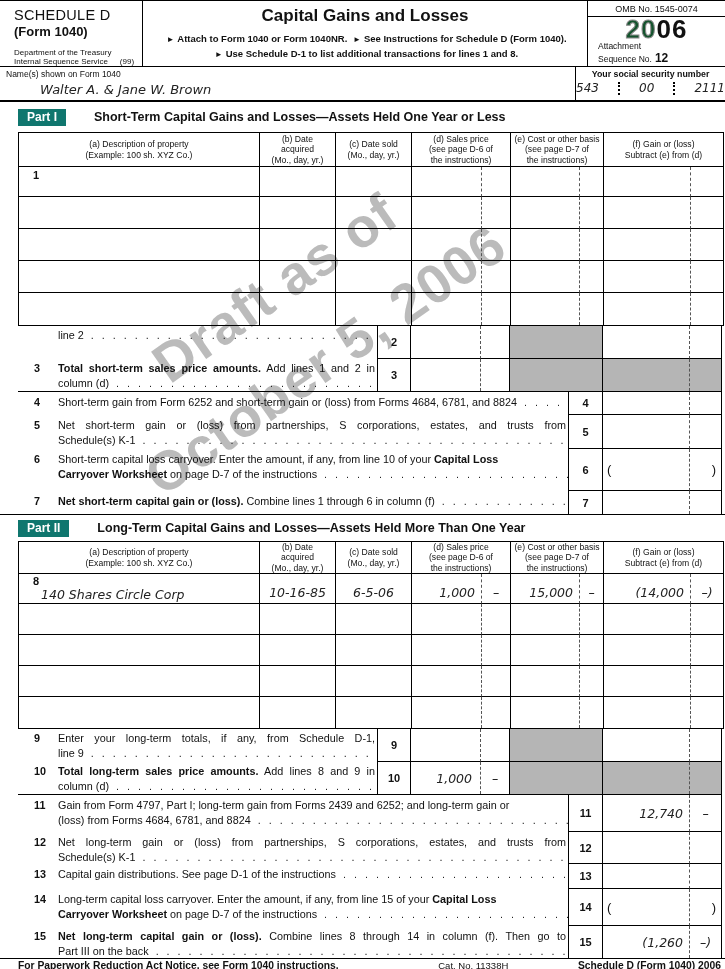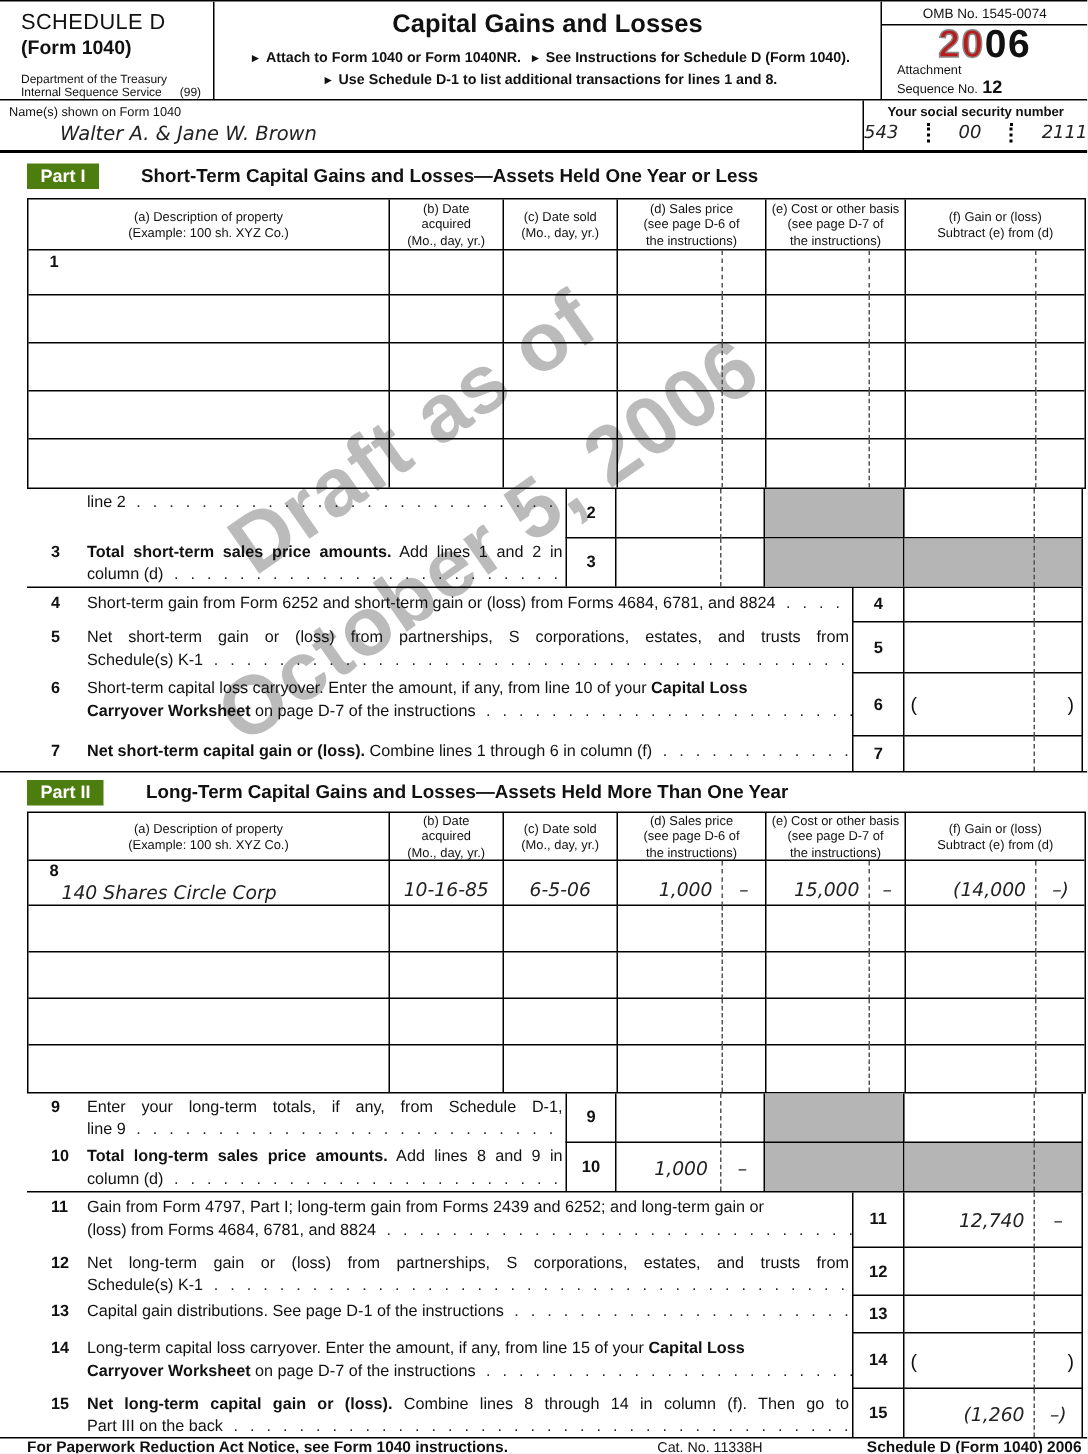--- a/index.html
+++ b/index.html
@@ -28,41 +28,41 @@
   .th-irs { font-size: 8px; line-height: 1.15; display: flex; }
   .th-99 { margin-left: 12px; }
   .th-center { flex: 1; text-align: center; padding-top: 5px; }
   .th-title { font-size: 17px; font-weight: bold; }
   .th-attach { font-size: 9.5px; font-weight: bold; margin-top: 7px; }
   .th-attach2 { font-size: 9.5px; font-weight: bold; margin-top: 4px; }
   .arrow { font-size: 8px; margin: 0 3px; }
   .th-right { width: 138px; border-left: 1.5px solid #000; }
   .th-omb { font-size: 9px; text-align: center; padding: 3px 0 2px; border-bottom: 1px solid #000; }
   .th-year { text-align: center; font-size: 26px; font-weight: bold; line-height: 24px; letter-spacing: 1px; }
-  .yr-outline { color: #b91c1c; -webkit-text-stroke: 1px #8a8a8a; }
+  .yr-outline { color: #14532d; -webkit-text-stroke: 1px #8a8a8a; }
   .th-att { font-size: 8.5px; padding-left: 10px; line-height: 1.2; }
   .th-seq-no { font-size: 12px; font-weight: bold; margin-left: 3px; }
 
   
   .namerow { display: flex; height: 35px; border-bottom: 2px solid #000; }
   .nr-left { flex: 1; padding: 2px 0 0 6px; }
   .nr-label { font-size: 8.5px; }
   .nr-name { font-size: 13px; margin: 3px 0 0 34px; }
   .nr-right { width: 150px; border-left: 1.5px solid #000; text-align: center; padding-top: 2px; }
   .ssn-label { font-size: 8.8px; font-weight: bold; }
   .ssn-val { display: flex; justify-content: space-between; align-items: center; margin-top: 2px; font-size: 12px; }
   .ssn-sep { border-left: 2px dotted #000; height: 13px; margin: 0 9px; }
 
   
   .hw { font-family: "DejaVu Sans", sans-serif; font-style: italic; color: #222; }
 
   
   .band { height: 30px; display: flex; align-items: center; padding-left: 18px; }
   .band2 { border-top: 1px solid #000; height: 27px; }
-  .band-box { background: #4d7c0f; color: #fff; font-weight: bold; font-size: 12px; padding: 1px 9px 2px; text-align: right; }
+  .band-box { background: #0f766e; color: #fff; font-weight: bold; font-size: 12px; padding: 1px 9px 2px; text-align: right; }
   .band-title { font-weight: bold; font-size: 12.5px; margin-left: 28px; }
 
   
   .grid { display: grid; margin-left: 18px; width: 706px; border: 1px solid #000;
           grid-template-columns: 241px 76px 76px 70px 29px 69px 24px 87px 32px; }
   .p1grid { grid-template-rows: 34px 30px 32px 32px 32px 32px; }
   .p2grid { grid-template-rows: 32px 30px 31px 31px 31px 31px; }
   .hc { border-bottom: 1px solid #000; border-right: 1px solid #000; font-size: 8.6px; text-align: center;
         display: flex; flex-direction: column; justify-content: center; line-height: 1.18; padding: 1px 0; }
   .hc.sp2 { grid-column: span 2; }

